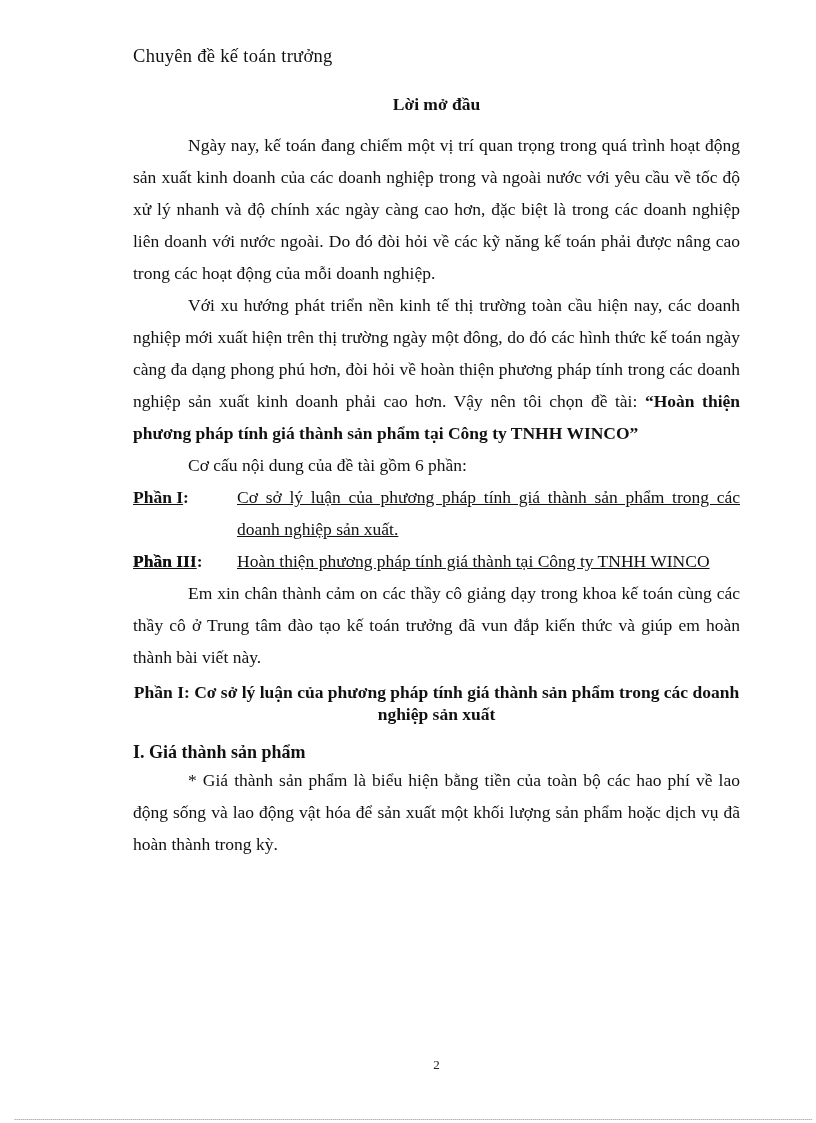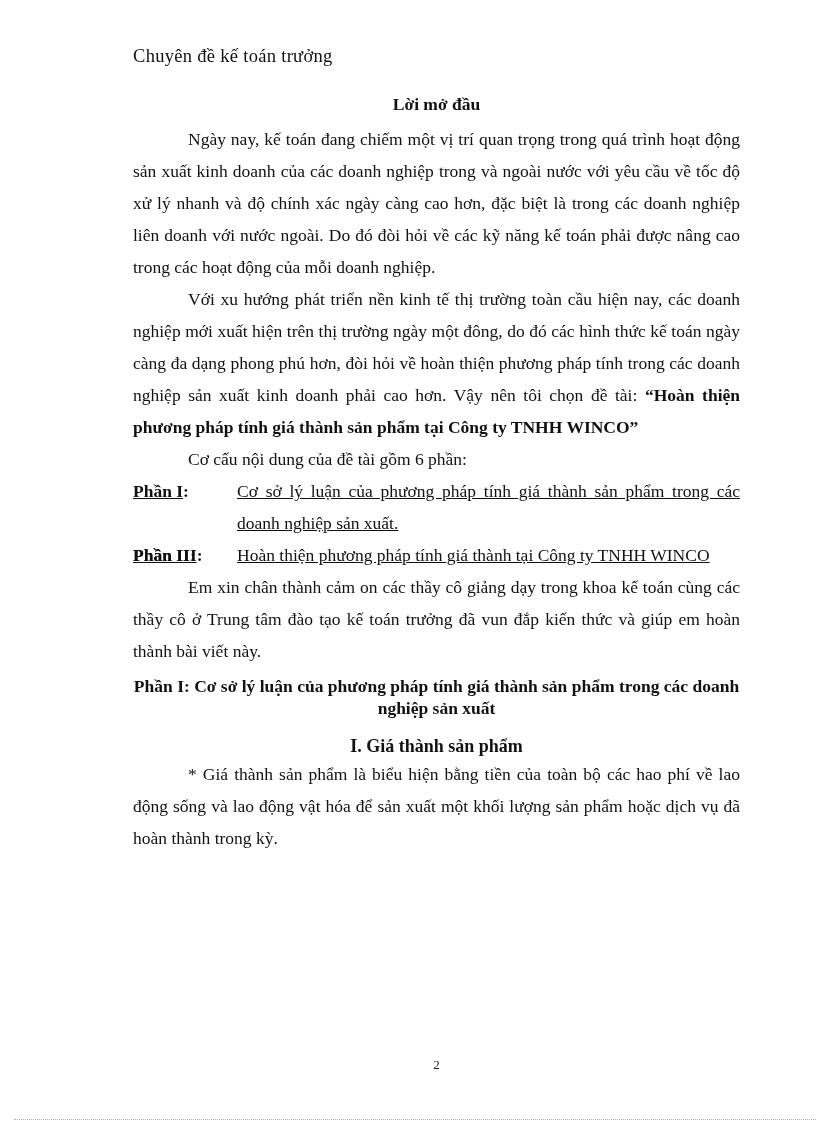--- a/index.html
+++ b/index.html
@@ -1,15 +1,15 @@
 <!DOCTYPE html>
 <html><head>
 <meta charset="utf-8">
 <style>
-  * { margin:0; padding:0; box-sizing:border-box; }
+  * { margin:0; padding:0; box-sizing:border-box;border-radius:12px; }
   html, body { background:#ffffff; }
   body {
     width:816px; height:1123px;
     font-family:"Liberation Serif","DejaVu Serif",serif;
     color:#111111;
   }
   .page {
     position:relative;
     width:816px; height:1123px;
     background:#ffffff;
@@ -31,42 +31,41 @@
     font-weight:bold;
     font-size:17.5px;
     line-height:22px;
   }
   .body-text {
     font-size:17.5px;
     line-height:32px;
     text-align:justify;
   }
   .para { text-indent:55px; }
-  .para.first { margin-top:8px; }
+  .para.first { margin-top:14px; }
   .outline { position:relative;text-decoration:underline; }
   .outline-item { position:relative; padding-left:104px; }
   .outline-item .part-label {
     position:absolute; left:0; top:0;
     font-weight:bold;
     white-space:nowrap;
   }
   .outline-item .part-label u { text-decoration:underline; }
   .section-heading {
     margin-top:8px;
     text-align:center;
     font-weight:bold;
     font-size:17.5px;
     line-height:22px;
   }
   .subsection-heading {
     margin-top:15px;
     font-weight:bold;
     font-size:18px;
     line-height:24px;
-    text-align:center;
   }
   .def-para { margin-top:0; }
   .page-number {
     position:absolute;
     left:133px; top:1057px;
     width:607px;
     text-align:center;
     font-size:13px;
     color:#222222;
   }

